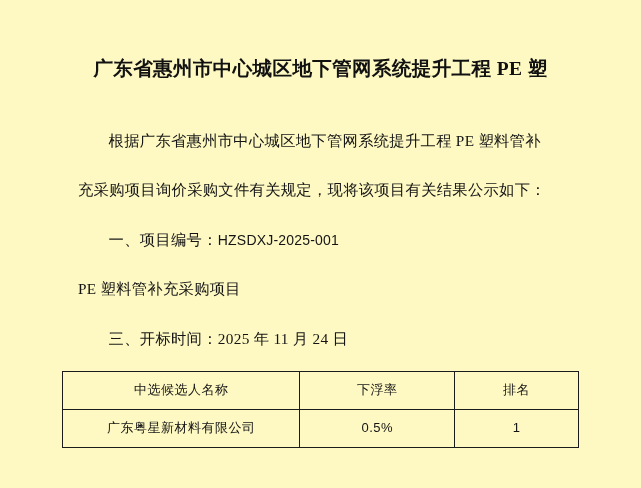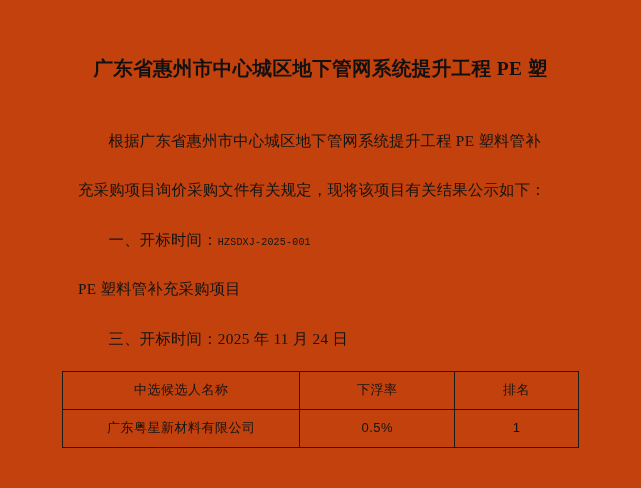--- a/index.html
+++ b/index.html
@@ -11,21 +11,21 @@
     height: 488px;
     background: #ffffff;
     font-family: "Liberation Serif", serif;
     color: #1a1a1a;
     overflow: hidden;
   }
   .page {
     position: relative;
     width: 641px;
     height: 488px;
-    background: #c2410c;
+    background: #fef9c3;
     box-sizing: border-box;
     padding: 0 62px;
   }
   .doc-title {
     text-align: center;
     font-family: "Liberation Serif", serif;
     font-weight: bold;
     font-size: 19.5px;
     line-height: 1.75;
     letter-spacing: 0.4px;
@@ -45,22 +45,22 @@
     letter-spacing: 0.3px;
   }
   .para {
     margin: 16px;
     text-align: justify;
   }
   .indent2 {
     text-indent: 2em;
   }
   .mono {
-    font-family: Liberation Mono, monospace;
-    font-size: 10px;
+    font-family: Liberation Sans, sans-serif;
+    font-size: 14px;
     letter-spacing: 0.2px;
   }
   .item-label {
     font-family: "Liberation Serif", serif;
   }
   .result-table {
     margin-top: 14px;
     width: 100%;
     border-collapse: collapse;
     table-layout: fixed;
@@ -94,21 +94,21 @@
   <h1 class="doc-title">
     <span class="title-line">广东省惠州市中心城区地下管网系统提升工程 PE 塑</span>
   </h1>
 
   <div class="body-block">
 
     <p class="para indent2">根据广东省惠州市中心城区地下管网系统提升工程 PE 塑料管补</p>
     <p class="para">充采购项目询价采购文件有关规定，现将该项目有关结果公示如下：</p>
 
     <p class="para indent2">
-      <span class="item-label">一、开标时间：</span><span class="mono">HZSDXJ-2025-001</span>
+      <span class="item-label">一、项目编号：</span><span class="mono">HZSDXJ-2025-001</span>
     </p>
 
     <p class="para">PE 塑料管补充采购项目</p>
 
     <p class="para indent2">
       <span class="item-label">三、开标时间：</span><span>2025 年 11 月 24 日</span>
     </p>
 
 
     <table class="result-table">

